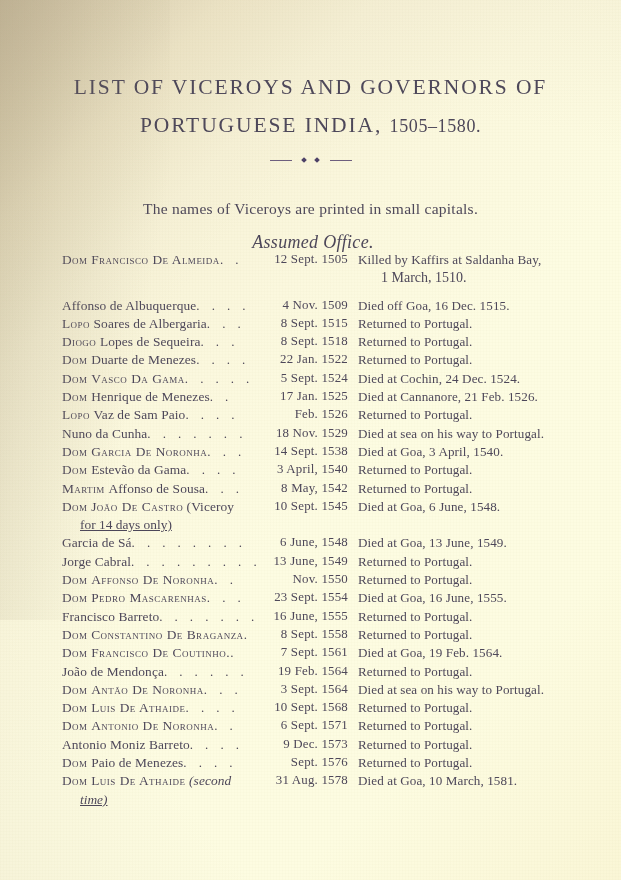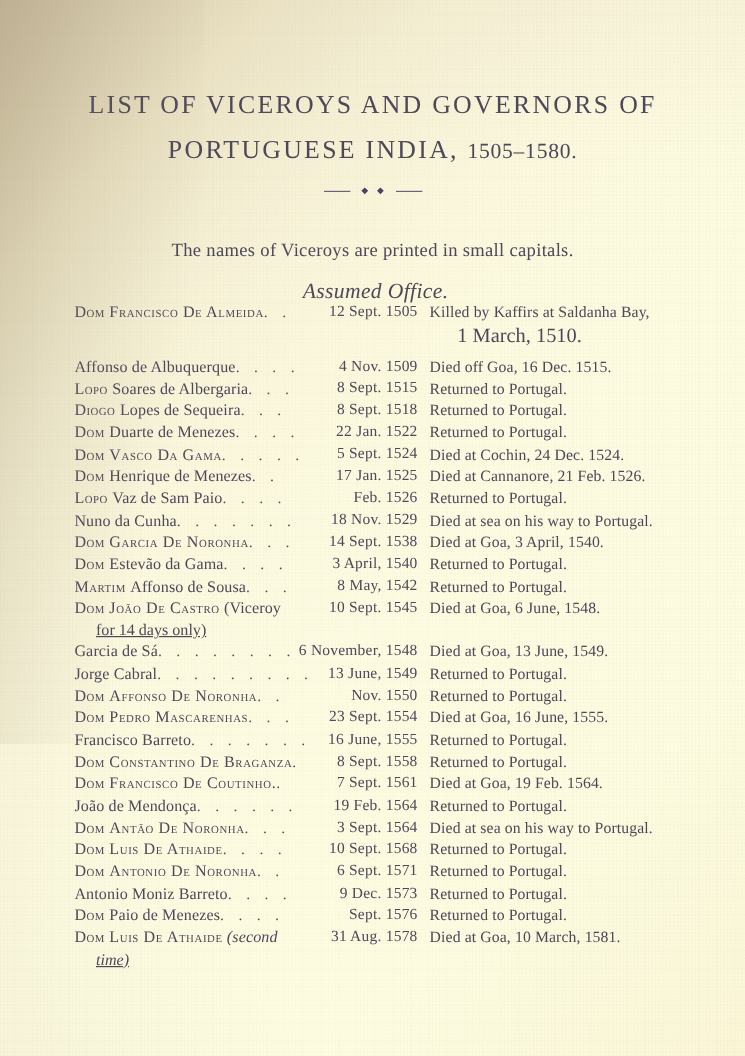--- a/index.html
+++ b/index.html
@@ -162,21 +162,21 @@
   .cont-name {
     position: absolute;
     left: 80px; top: 0;
     white-space: nowrap;
     text-decoration: underline;
   }
   .cont-fate {
     position: absolute;
     left: 381px; top: 0;
     white-space: nowrap;
-    font-size: 17px;
+    font-size: 14px;
   }
 
   
   .sc { font-variant: small-caps; letter-spacing: 0.5px; }
   .dom { font-variant: small-caps; letter-spacing: 0.4px; }
   .ital { font-style: italic; text-align: right; }
 
   
   .leader {
     display: inline-block;
@@ -280,21 +280,21 @@
       <div class="row">
         <div class="c-name"><span class="dom">Dom </span><span class="sc">João De Castro</span><span> (Viceroy</span></div>
         <div class="c-date">10 Sept. 1545</div>
         <div class="c-fate">Died at Goa, 6 June, 1548.</div>
       </div>
       <div class="cont">
         <div class="cont-name">for 14 days only)</div>
       </div>
       <div class="row">
         <div class="c-name"><span class="">Garcia de Sá</span><span class="leader"> .  .  .  .  .  .  .  .</span></div>
-        <div class="c-date">6 November, 1548</div>
+        <div class="c-date">6 June, 1548</div>
         <div class="c-fate">Died at Goa, 13 June, 1549.</div>
       </div>
       <div class="row">
         <div class="c-name"><span class="">Jorge Cabral</span><span class="leader"> .  .  .  .  .  .  .  .  .</span></div>
         <div class="c-date">13 June, 1549</div>
         <div class="c-fate">Returned to Portugal.</div>
       </div>
       <div class="row">
         <div class="c-name"><span class="dom">Dom </span><span class="sc">Affonso De Noronha</span><span class="leader"> .   .</span></div>
         <div class="c-date">Nov. 1550</div>

